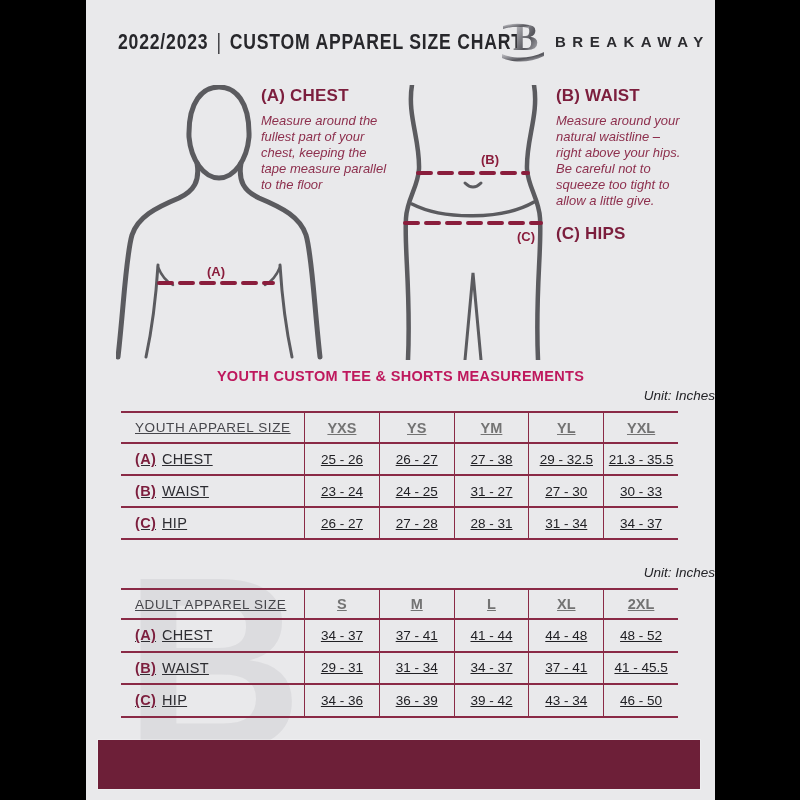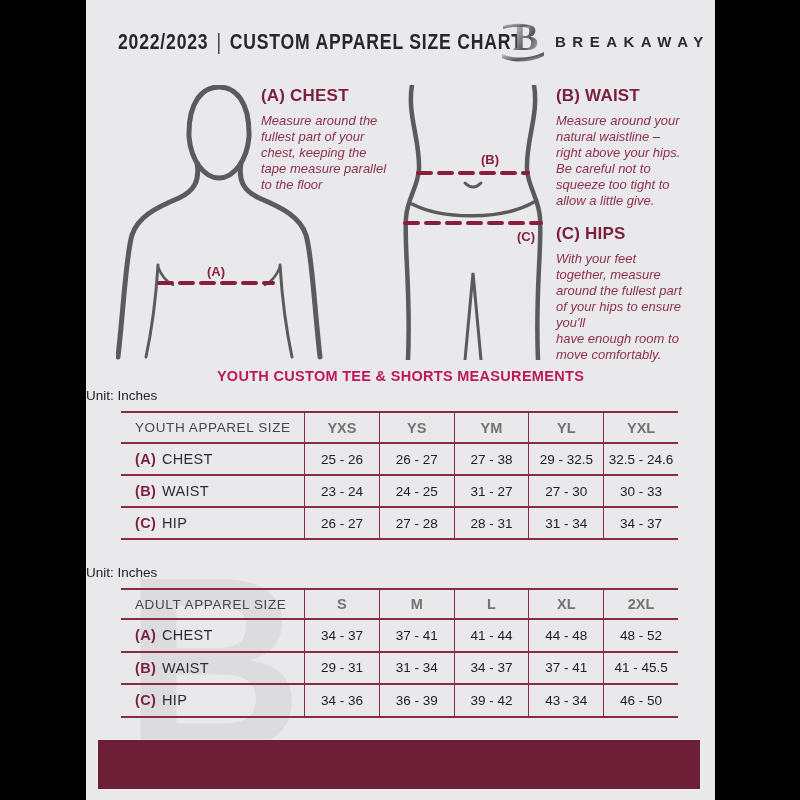--- a/index.html
+++ b/index.html
@@ -24,29 +24,29 @@
       fill:var(--dash,#8a1d3c);}
   .instr{position:absolute;}
   .instr h3{margin:0 0 7px 0;font-size:17px;font-weight:700;letter-spacing:.2px;
       color:var(--accent,#7c1e3d);}
   .instr p{margin:0;font-size:13px;line-height:16px;font-style:italic;
       color:var(--bodytext,#8d2f4d);white-space:pre-line;}
 
   
   .sec-title{position:absolute;left:0;width:629px;text-align:center;font-size:14.5px;
       font-weight:700;letter-spacing:.3px;color:#be185d;}
-  .sec-unit{position:absolute;left:0;width:629px;text-align:left;font-size:13.5px;
-      color:#232327;}
+  .sec-unit{position:absolute;left:0;width:629px;text-align:right;font-size:13.5px;
+      font-style:italic;color:#232327;}
 
   
   .sizetable{position:absolute;left:35px;width:557px;display:grid;
       grid-template-columns:183px repeat(5,1fr);
       border-bottom:2px solid var(--tborder,#8a2a46);}
   .sizetable .cell{display:flex;align-items:center;justify-content:center;
-      border-top:2px solid var(--tborder,#8a2a46);font-size:13.5px;color:#212125;}
+      border-top:2px solid var(--tborder,#8a2a46);font-size:13.5px;color:#212125;text-decoration:underline;}
   .sizetable .cell:not(.first){border-left:1.5px solid var(--tborder,#8a2a46);}
   .sizetable .head{font-weight:700;font-size:14.5px;color:#737373;}
   .sizetable .head.first{justify-content:flex-start;padding-left:14px;font-weight:400;
       font-size:13.5px;letter-spacing:.6px;color:#46464b;}
   .sizetable .rowlabel{justify-content:flex-start;padding-left:14px;font-size:14.5px;
       letter-spacing:.3px;color:#2d2d32;}
   .sizetable .rowlabel .prefix{font-weight:700;color:var(--accent,#7c1e3d);margin-right:6px;}
   #youth-table{top:411px;grid-template-rows:31px repeat(3,32px);}
   #adult-table{top:588px;grid-template-rows:30px repeat(3,32.5px);}
 
@@ -120,27 +120,20 @@
     <div class="instr" style="left:175px;top:86px;width:148px">
       <h3>(A) CHEST</h3>
       <p>Measure around the
 fullest part of your
 chest, keeping the
 tape measure parallel
 to the floor</p>
     </div>
     <div class="instr" style="left:470px;top:224px;width:152px">
       <h3>(C) HIPS</h3>
-      <p>With your feet
-together, measure
-around the fullest part
-of your hips to ensure
-you'll
-have enough room to
-move comfortably.</p>
     </div>
 
     <div class="watermark">B</div>
 
     <div class="sec-title" style="top:368px">YOUTH CUSTOM TEE &amp; SHORTS MEASUREMENTS</div>
     <div class="sec-unit" style="top:388px">Unit: Inches</div>
     <div class="sizetable" id="youth-table">
         <div class="cell head first">YOUTH APPAREL SIZE</div>
         <div class="cell head">YXS</div>
         <div class="cell head">YS</div>
@@ -148,21 +141,21 @@
         <div class="cell head">YL</div>
         <div class="cell head">YXL</div>
         <div class="cell rowlabel first">
           <span class="prefix">(A)</span>
           <span>CHEST</span>
         </div>
         <div class="cell">25 - 26</div>
         <div class="cell">26 - 27</div>
         <div class="cell">27 - 38</div>
         <div class="cell">29 - 32.5</div>
-        <div class="cell">32.5 - 24.6</div>
+        <div class="cell">21.3 - 35.5</div>
         <div class="cell rowlabel first">
           <span class="prefix">(B)</span>
           <span>WAIST</span>
         </div>
         <div class="cell">23 - 24</div>
         <div class="cell">24 - 25</div>
         <div class="cell">31 - 27</div>
         <div class="cell">27 - 30</div>
         <div class="cell">30 - 33</div>
         <div class="cell rowlabel first">

